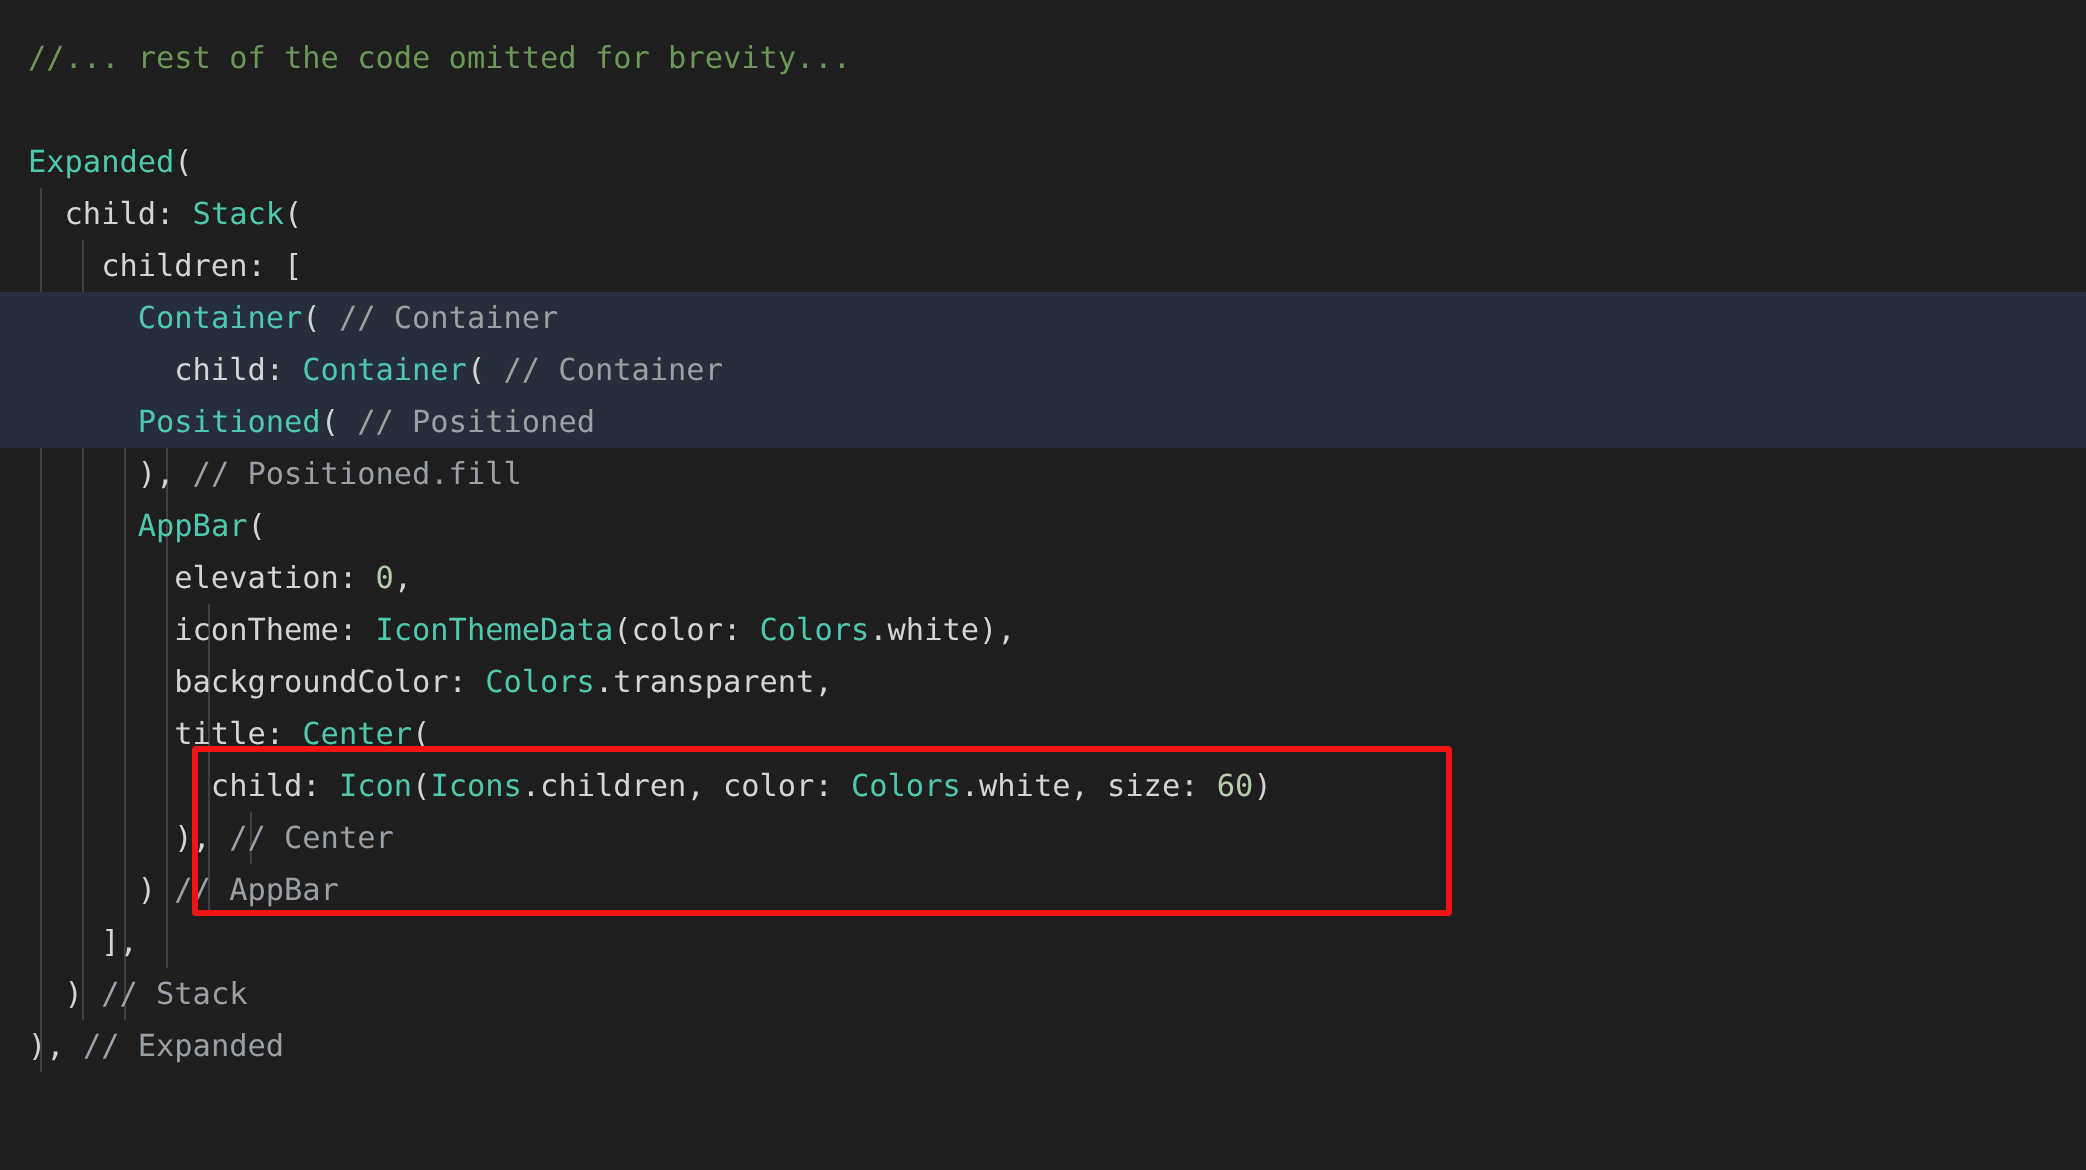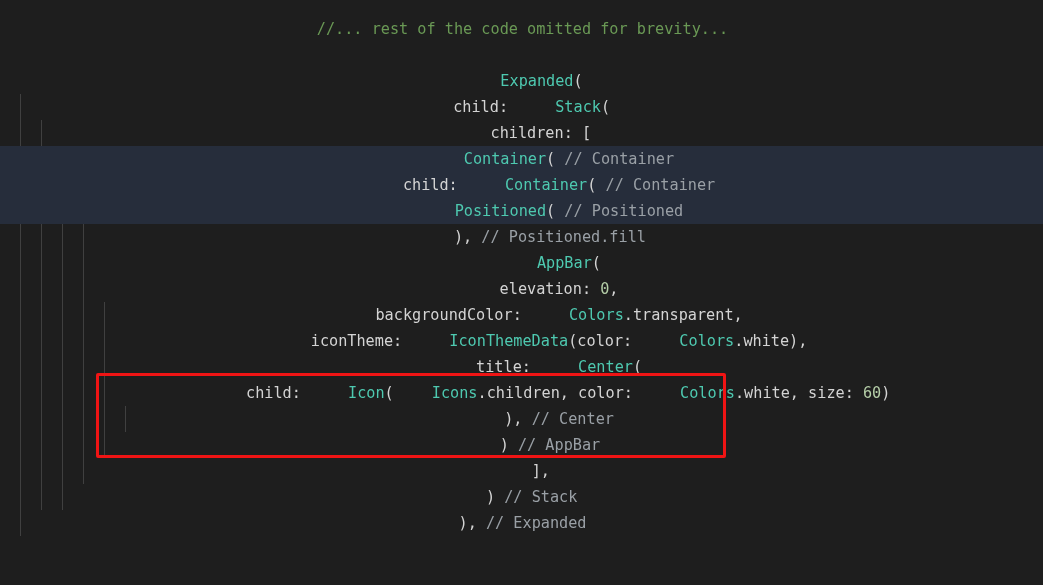--- a/index.html
+++ b/index.html
@@ -26,43 +26,42 @@
     width: 1043px;
   }
   .line {
     position: relative;
     height: 26px;
     line-height: 26px;
     white-space: pre;
     font-size: 15.2px;
     letter-spacing: 0px;
     color: #d4d4d4;
-    padding-left: 2px;
+    padding-left: 14px;
     box-sizing: border-box;
     width: 1043px;
-    text-align: center;
   }
   .line.hl {
     background: #262d3b;
   }
   
   .guides {
     position: absolute;
     top: 0;
     left: 0;
     width: 1043px;
     height: 100%;
     pointer-events: none;
   }
   .guide {
     position: absolute;
     width: 1px;
     background: #404040;
   }
-  .tok-type   { color: #4ec9b0; margin-left: 38px; }
+  .tok-type   { color: #4ec9b0; }
   .tok-method { color: #dcdcaa; }
   .tok-num    { color: #b5cea8; }
   .tok-cmt-green { color: #6a9955; }
   .tok-cmt-gray  { color: #9aa0a6; }
   .tok-plain  { color: #d4d4d4; }
 
   #redbox {
     position: absolute;
     border: 3px solid #f01414;
     border-radius: 2px;
@@ -89,22 +88,22 @@
         <div class="line">&nbsp;</div>
         <div class="line"><span class="tok-type">Expanded</span><span class="tok-plain">(</span></div>
         <div class="line"><span class="tok-plain">  child: </span><span class="tok-type">Stack</span><span class="tok-plain">(</span></div>
         <div class="line"><span class="tok-plain">    children: [</span></div>
         <div class="line hl"><span class="tok-plain">      </span><span class="tok-type">Container</span><span class="tok-plain">( </span><span class="tok-cmt-gray">// Container</span></div>
         <div class="line hl"><span class="tok-plain">        child: </span><span class="tok-type">Container</span><span class="tok-plain">( </span><span class="tok-cmt-gray">// Container</span></div>
         <div class="line hl"><span class="tok-plain">      </span><span class="tok-type">Positioned</span><span class="tok-plain">( </span><span class="tok-cmt-gray">// Positioned</span></div>
         <div class="line"><span class="tok-plain">      ), </span><span class="tok-cmt-gray">// Positioned.fill</span></div>
         <div class="line"><span class="tok-plain">      </span><span class="tok-type">AppBar</span><span class="tok-plain">(</span></div>
         <div class="line"><span class="tok-plain">        elevation: </span><span class="tok-num">0</span><span class="tok-plain">,</span></div>
+        <div class="line"><span class="tok-plain">        iconTheme: </span><span class="tok-type">IconThemeData</span><span class="tok-plain">(color: </span><span class="tok-type">Colors</span><span class="tok-plain">.white),</span></div>
         <div class="line"><span class="tok-plain">        backgroundColor: </span><span class="tok-type">Colors</span><span class="tok-plain">.transparent,</span></div>
-        <div class="line"><span class="tok-plain">        iconTheme: </span><span class="tok-type">IconThemeData</span><span class="tok-plain">(color: </span><span class="tok-type">Colors</span><span class="tok-plain">.white),</span></div>
         <div class="line"><span class="tok-plain">        title: </span><span class="tok-type">Center</span><span class="tok-plain">(</span></div>
         <div class="line"><span class="tok-plain">          child: </span><span class="tok-type">Icon</span><span class="tok-plain">(</span><span class="tok-type">Icons</span><span class="tok-plain">.children, color: </span><span class="tok-type">Colors</span><span class="tok-plain">.white, size: </span><span class="tok-num">60</span><span class="tok-plain">)</span></div>
         <div class="line"><span class="tok-plain">        ), </span><span class="tok-cmt-gray">// Center</span></div>
         <div class="line"><span class="tok-plain">      ) </span><span class="tok-cmt-gray">// AppBar</span></div>
         <div class="line"><span class="tok-plain">    ],</span></div>
         <div class="line"><span class="tok-plain">  ) </span><span class="tok-cmt-gray">// Stack</span></div>
         <div class="line"><span class="tok-plain">), </span><span class="tok-cmt-gray">// Expanded</span></div>
       </div>
   </div>
   <div id="redbox" style="left: 96px; top: 373px; width: 630px; height: 85px; border-color: rgb(240, 20, 20);"></div>

